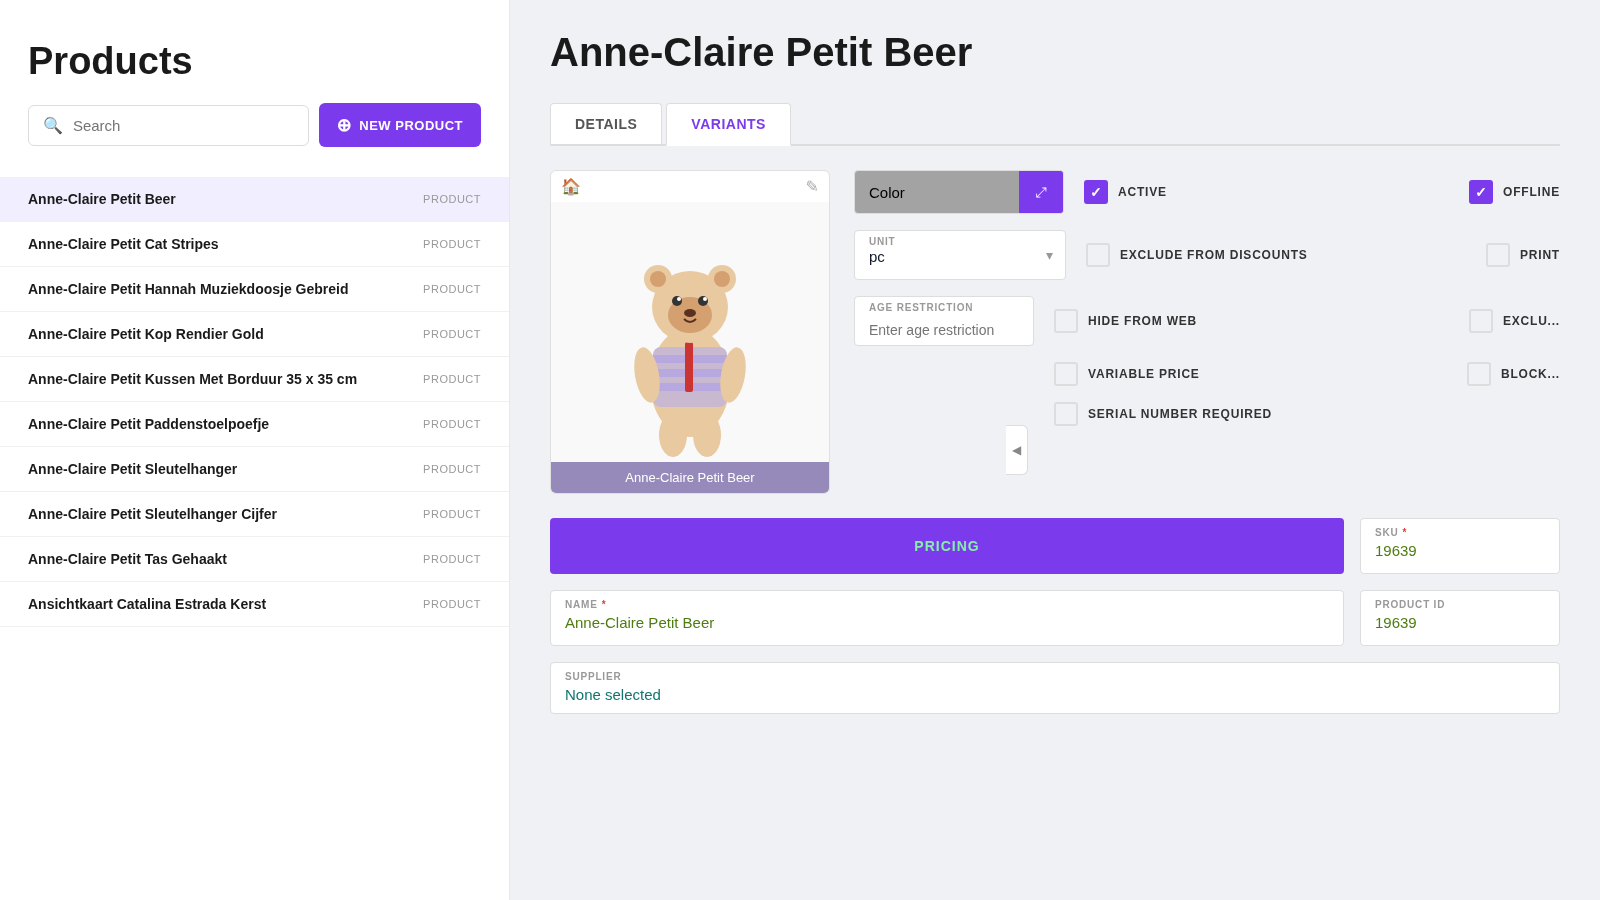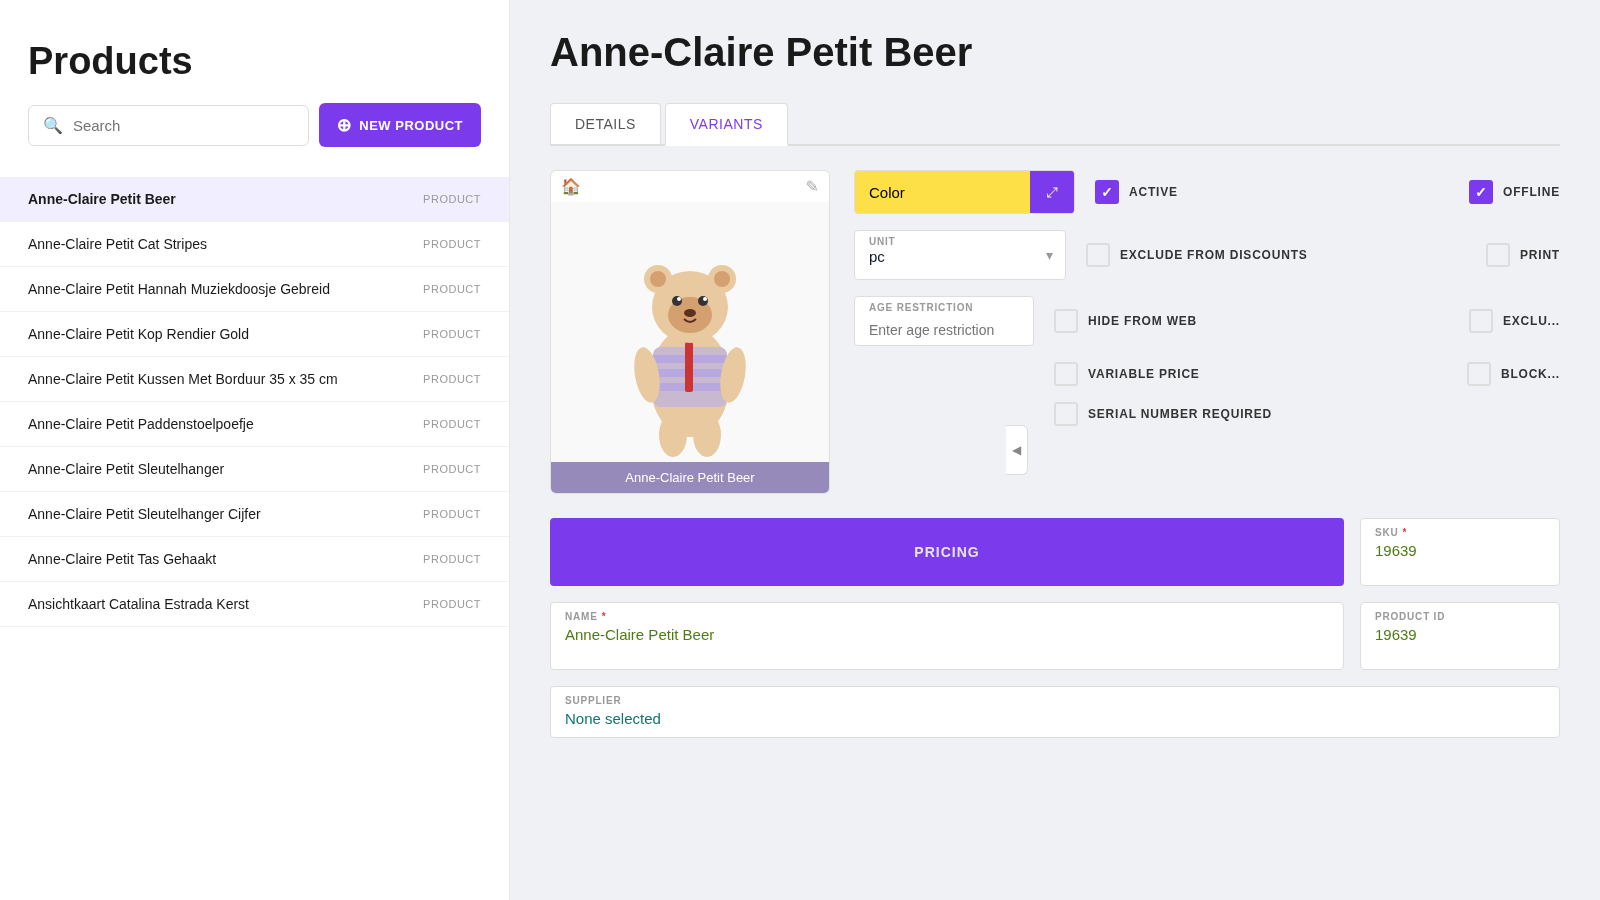--- a/index.html
+++ b/index.html
@@ -77,21 +77,21 @@
       align-items: center;
       justify-content: space-between;
       padding: 14px 28px;
       cursor: pointer;
       border-bottom: 1px solid #f0f0f0;
     }
     .product-list-item.active { background: #f0eeff; }
     .product-name {
       font-size: 14px;
       color: #1a1a1a;
-      font-weight: 400;
+      font-weight: 700;
     }
     .product-list-item.active .product-name { font-weight: 700; }
     .product-type-badge {
       font-size: 11px;
       color: #999;
       letter-spacing: 0.5px;
       text-transform: uppercase;
       font-weight: 500;
     }
 
@@ -134,21 +134,21 @@
     
     .tabs {
       display: flex;
       gap: 0;
       margin-bottom: 24px;
       border-bottom: 2px solid #ddd;
     }
     .tab {
       padding: 12px 24px;
       font-size: 14px;
-      font-weight: 400;
+      font-weight: 700;
       letter-spacing: 0.5px;
       text-transform: uppercase;
       cursor: pointer;
       border: 1px solid #ddd;
       border-bottom: none;
       background: #fff;
       color: #555;
       margin-right: 4px;
       border-radius: 4px 4px 0 0;
     }
@@ -200,25 +200,25 @@
       flex: 1;
       display: flex;
       flex-direction: column;
       gap: 16px;
     }
 
     
     .color-input-group {
       display: flex;
       align-items: center;
-      gap: 15px;
+      gap: 4px;
       border: 1px solid #ddd;
       border-radius: 4px;
       overflow: hidden;
-      background: #fde047;
+      background: #a3a3a3;
       height: 44px;
     }
     .color-input {
       border: none;
       outline: none;
       padding: 0 14px;
       font-size: 15px;
       width: 160px;
       height: 100%;
       background: transparent;
@@ -333,21 +333,21 @@
       color: #aaa;
       width: 100%;
       padding-top: 18px;
       height: 100%;
     }
 
     
     .pricing-btn {
       width: 100%;
       background: #7c3aed;
-      color: #e5e5e5;
+      color: #86efac;
       border: none;
       border-radius: 4px;
       padding: 18px;
       font-size: 14px;
       font-weight: 700;
       letter-spacing: 1px;
       text-transform: uppercase;
       cursor: pointer;
       margin-bottom: 16px;
     }
@@ -356,21 +356,21 @@
     .form-row {
       display: flex;
       gap: 16px;
       margin-bottom: 16px;
     }
     .field-group {
       position: relative;
       border: 1px solid #ddd;
       border-radius: 4px;
       background: #fff;
-      padding: 8px 14px 26px;
+      padding: 8px 14px 14px;
     }
     .field-group.full { flex: 1; }
     .field-label-small {
       font-size: 10px;
       font-weight: 700;
       letter-spacing: 0.8px;
       text-transform: uppercase;
       color: #999;
       display: flex;
       gap: 4px;

